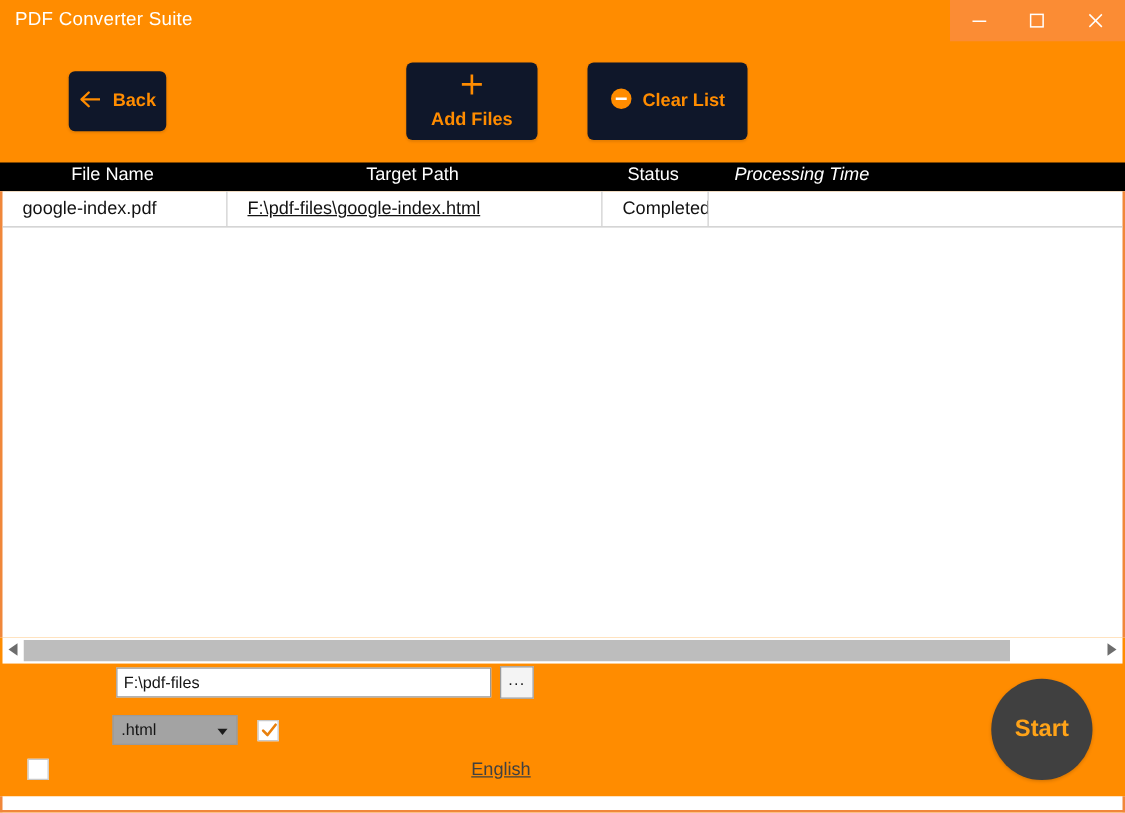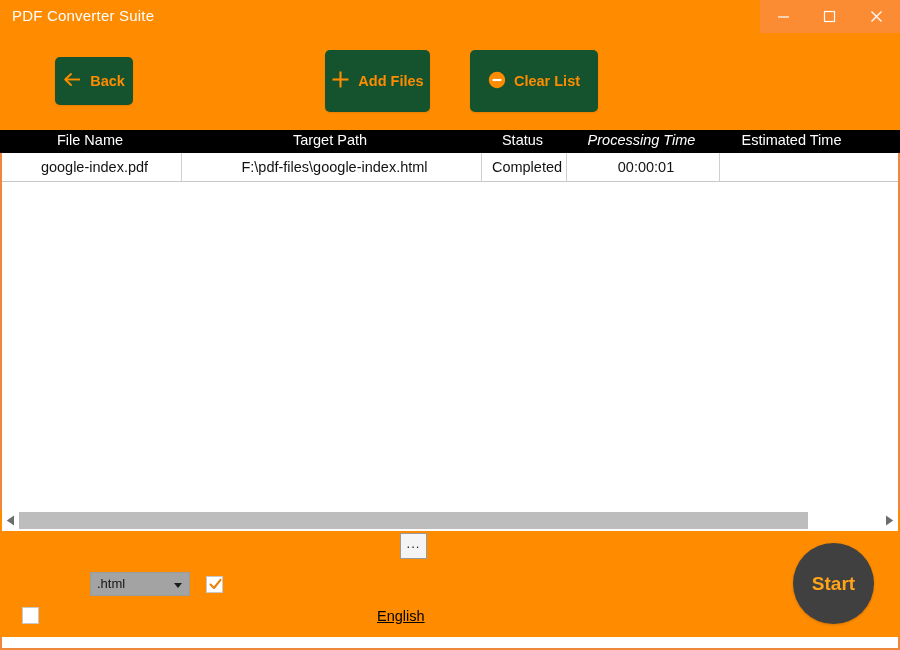--- a/index.html
+++ b/index.html
@@ -51,33 +51,33 @@
     height: 33px;
     display: flex;
     align-items: center;
     justify-content: center;
   }
   .wc-btn svg { display: block; }
 
   
   .tool-btn {
     position: absolute;
-    background: #14532d;
+    background: #0f172a;
     border-radius: 5px;
     display: flex;
     align-items: center;
     justify-content: center;
     gap: 8px;
     color: #ff8c00;
     font-weight: bold;
     font-size: 14.5px;
     box-shadow: 0 1px 2px rgba(0,0,0,.10);
   }
   #btn-back { left: 55px; top: 57px; width: 78px; height: 48px; }
-  #btn-addfiles { left: 325px; top: 50px; width: 105px; height: 62px; }
+  #btn-addfiles { left: 325px; top: 50px; width: 105px; height: 62px; flex-direction: column; }
   #btn-clearlist { left: 470px; top: 50px; width: 128px; height: 62px; }
   .tool-btn .lbl { line-height: 1; }
 
   
   #table-head {
     position: absolute;
     left: 0; top: 130px;
     width: 900px; height: 23px;
     background: #000000;
   }
@@ -105,26 +105,25 @@
     border-bottom: 1px solid #c8c8c8;
     box-sizing: border-box;
   }
   .td {
     position: absolute;
     top: 0;
     height: 28px;
     line-height: 28px;
     font-size: 14.5px;
     color: #121212;
-    padding-left: 6px;
+    padding-left: 16px;
     box-sizing: border-box;
     border-right: 1px solid #cfcfcf;
     white-space: nowrap;
     overflow: hidden;
-    text-align: center;
   }
 
   
   #hscroll {
     position: absolute;
     left: 2px; top: 510px;
     width: 896px; height: 21px;
     background: #ffffff;
     display: flex;
     align-items: center;
@@ -216,21 +215,21 @@
     width: 17px; height: 17px;
     background: #ffffff;
     border: 1px solid #c9c9c9;
     box-sizing: border-box;
   }
   #cb-view { left: 206px; top: 576px; }
   #cb-ocr  { left: 22px;  top: 607px; }
   #cb-view svg { position: absolute; left: 1px; top: 0px; }
   #link-english {
     position: absolute;
-    color: #000000;
+    color: #404040;
     text-decoration: underline;
     font-size: 14.5px;
     white-space: nowrap;
   }
   #start-btn {
     position: absolute;
     left: 793px; top: 543px;
     width: 81px; height: 81px;
     border-radius: 50%;
     background: #404040;
@@ -304,29 +303,27 @@
       </svg>
     </span>
     <span class="lbl">Clear List</span>
   </div>
 
   <div id="table-head">
       <div class="th" style="left: 0px; width: 180px;">File Name</div>
       <div class="th" style="left: 180px; width: 300px; text-align: center;">Target Path</div>
       <div class="th" style="left: 480px; width: 85px;">Status</div>
       <div class="th" style="left: 565px; width: 153px; font-style: italic;">Processing Time</div>
-      <div class="th" style="left: 718px; width: 147px;">Estimated Time</div>
     </div>
 
   <div id="table-body">
     <div id="data-row">
         <div class="td" style="left: 0px; width: 180px;">google-index.pdf</div>
-        <div class="td" style="left: 180px; width: 300px;">F:\pdf-files\google-index.html</div>
+        <div class="td" style="left: 180px; width: 300px; text-decoration: underline;">F:\pdf-files\google-index.html</div>
         <div class="td" style="left: 480px; width: 85px;">Completed</div>
-        <div class="td" style="left: 565px; width: 153px;">00:00:01</div>
         <div class="td" style="left: 865px; width: 31px; border-right: none;"></div>
       </div>
   </div>
 
   <div id="hscroll">
     <div id="hscroll-left">
       <span>
         <svg width="9" height="11" viewBox="0 0 9 11">
             <polygon points="8,0.5 8,10.5 0.8,5.5" fill="#6d6d6d"></polygon>
           </svg>
@@ -344,20 +341,21 @@
     </div>
   </div>
 
   <div id="bottom-panel">
     
     
     
     
   </div>
 
+  <div id="save-path-input" title="Save path">F:\pdf-files</div>
 
   <div id="browse-btn">...</div>
 
   <div id="saveas-select">
     <span>.html</span>
     <span id="saveas-arrow"></span>
   </div>
 
   <div class="cb-box" id="cb-view">
     <svg width="15" height="15" viewBox="0 0 15 15">

